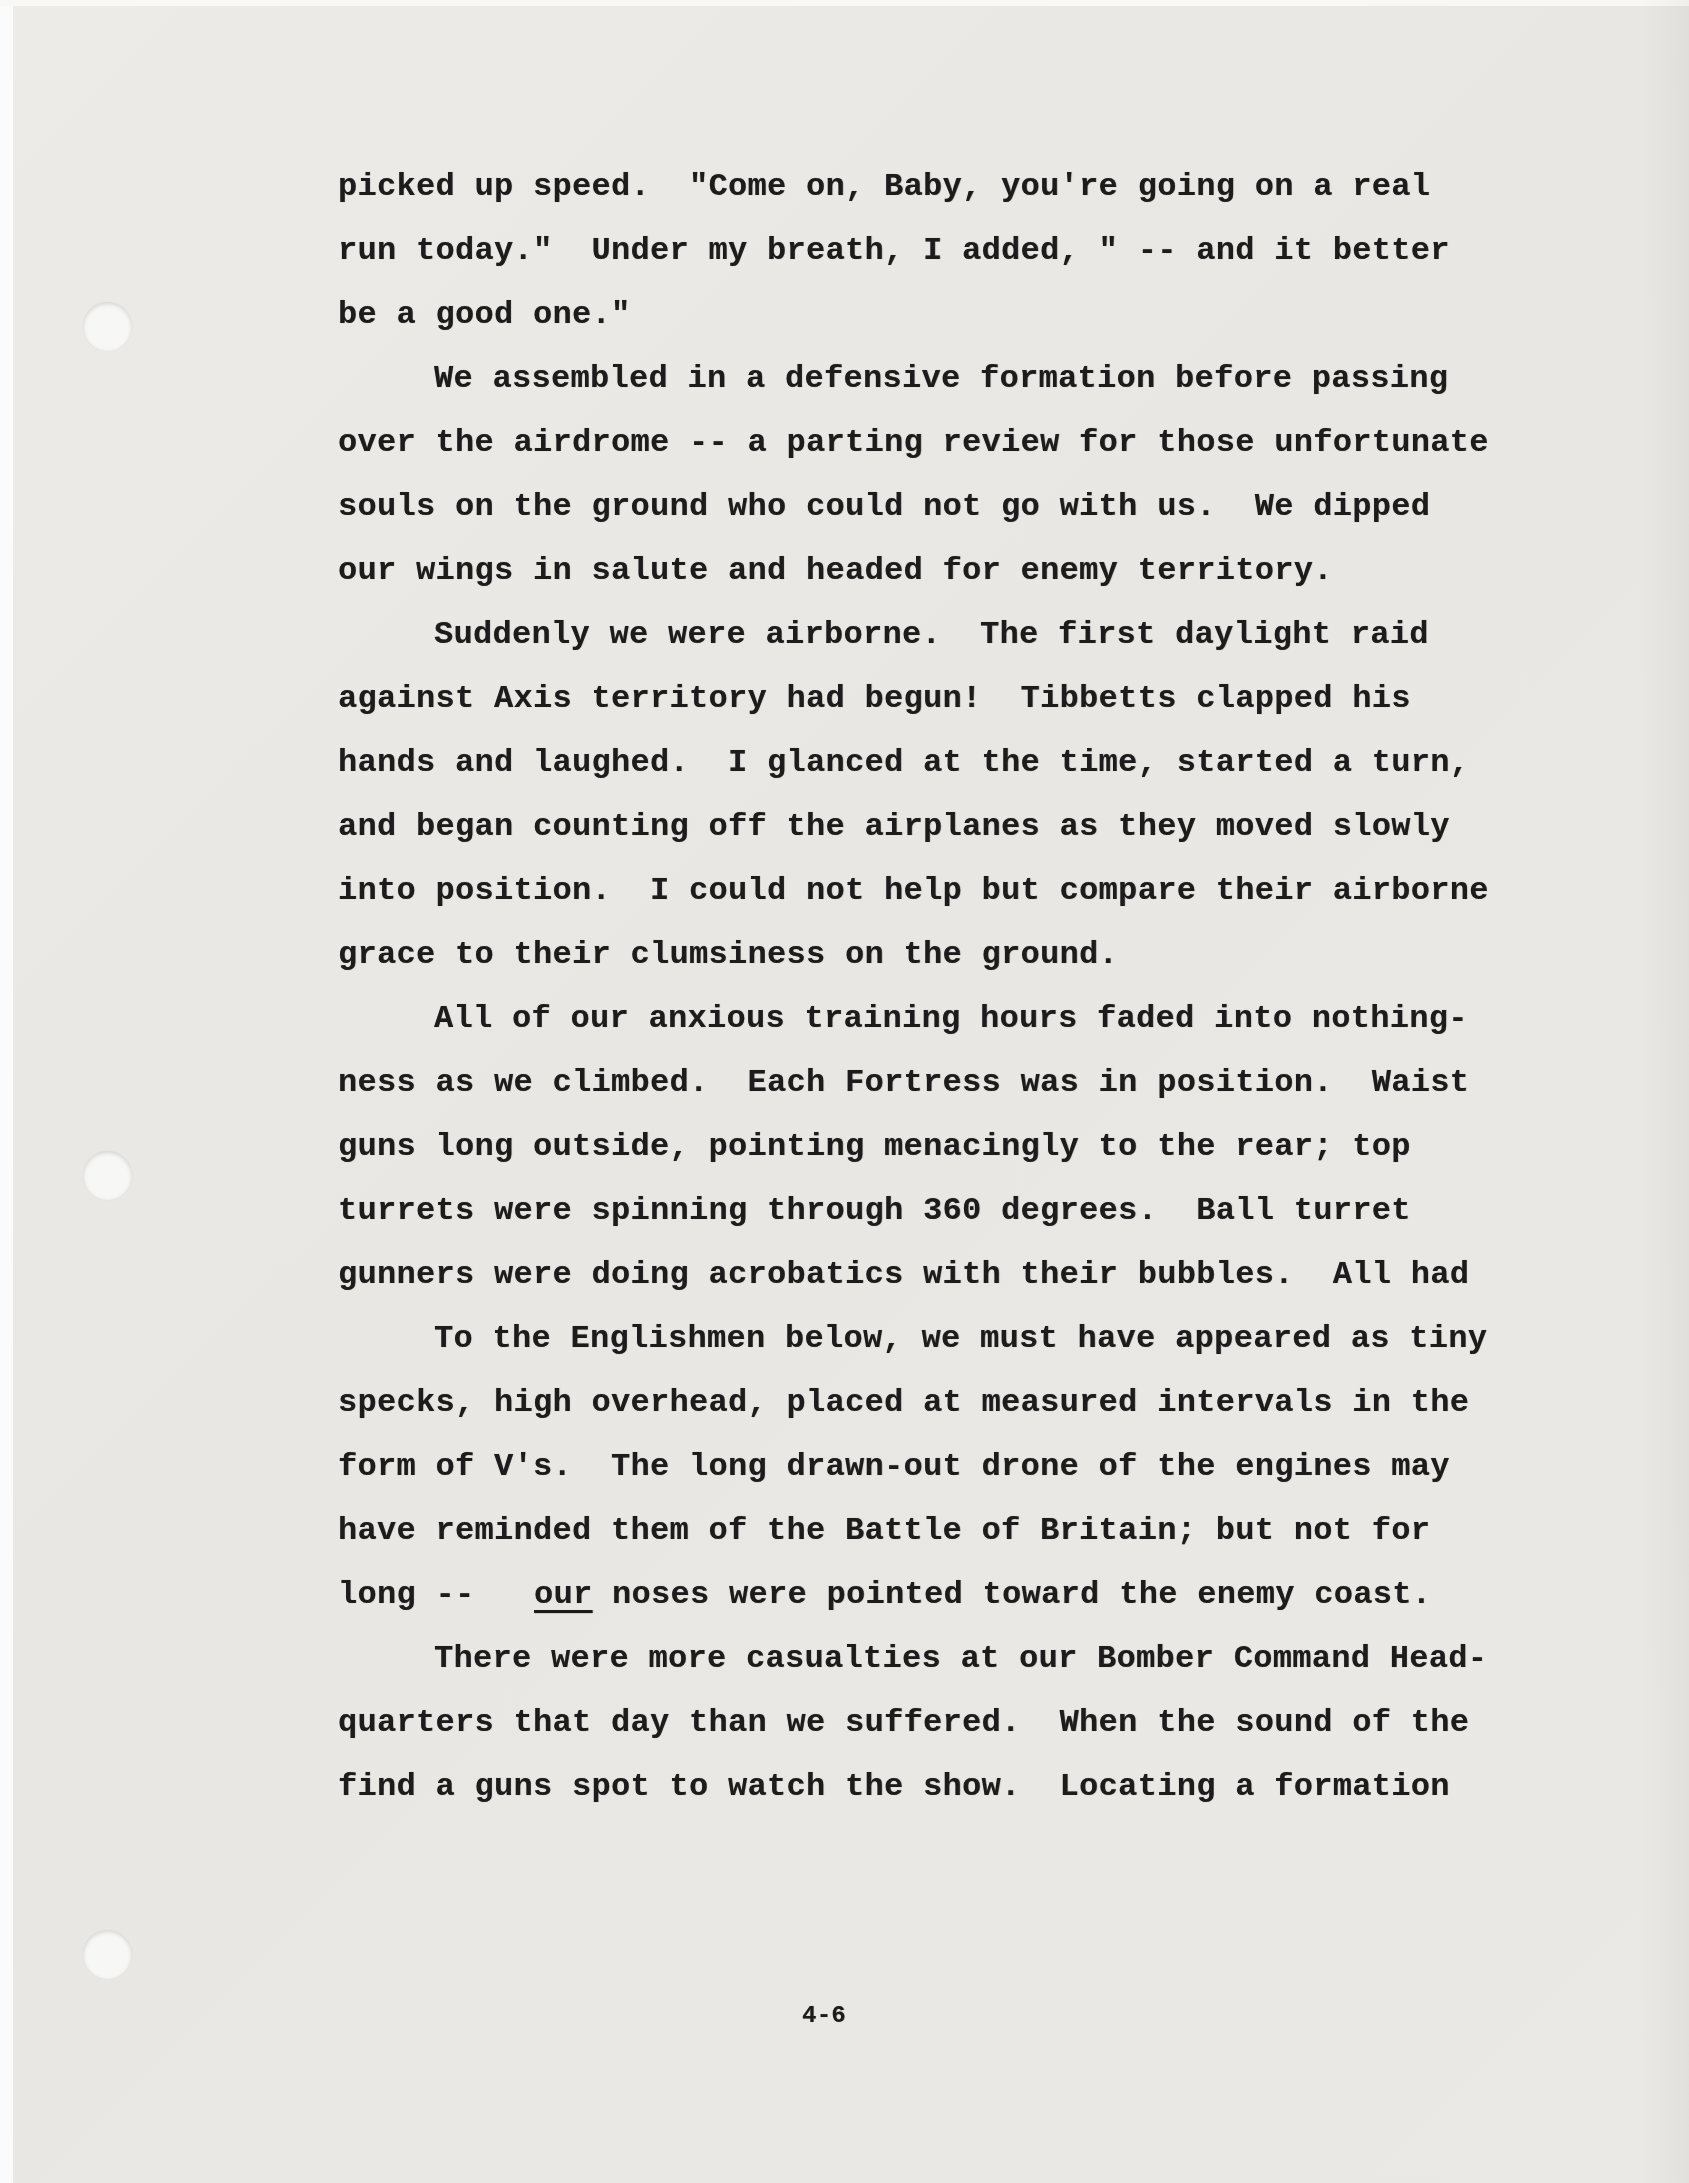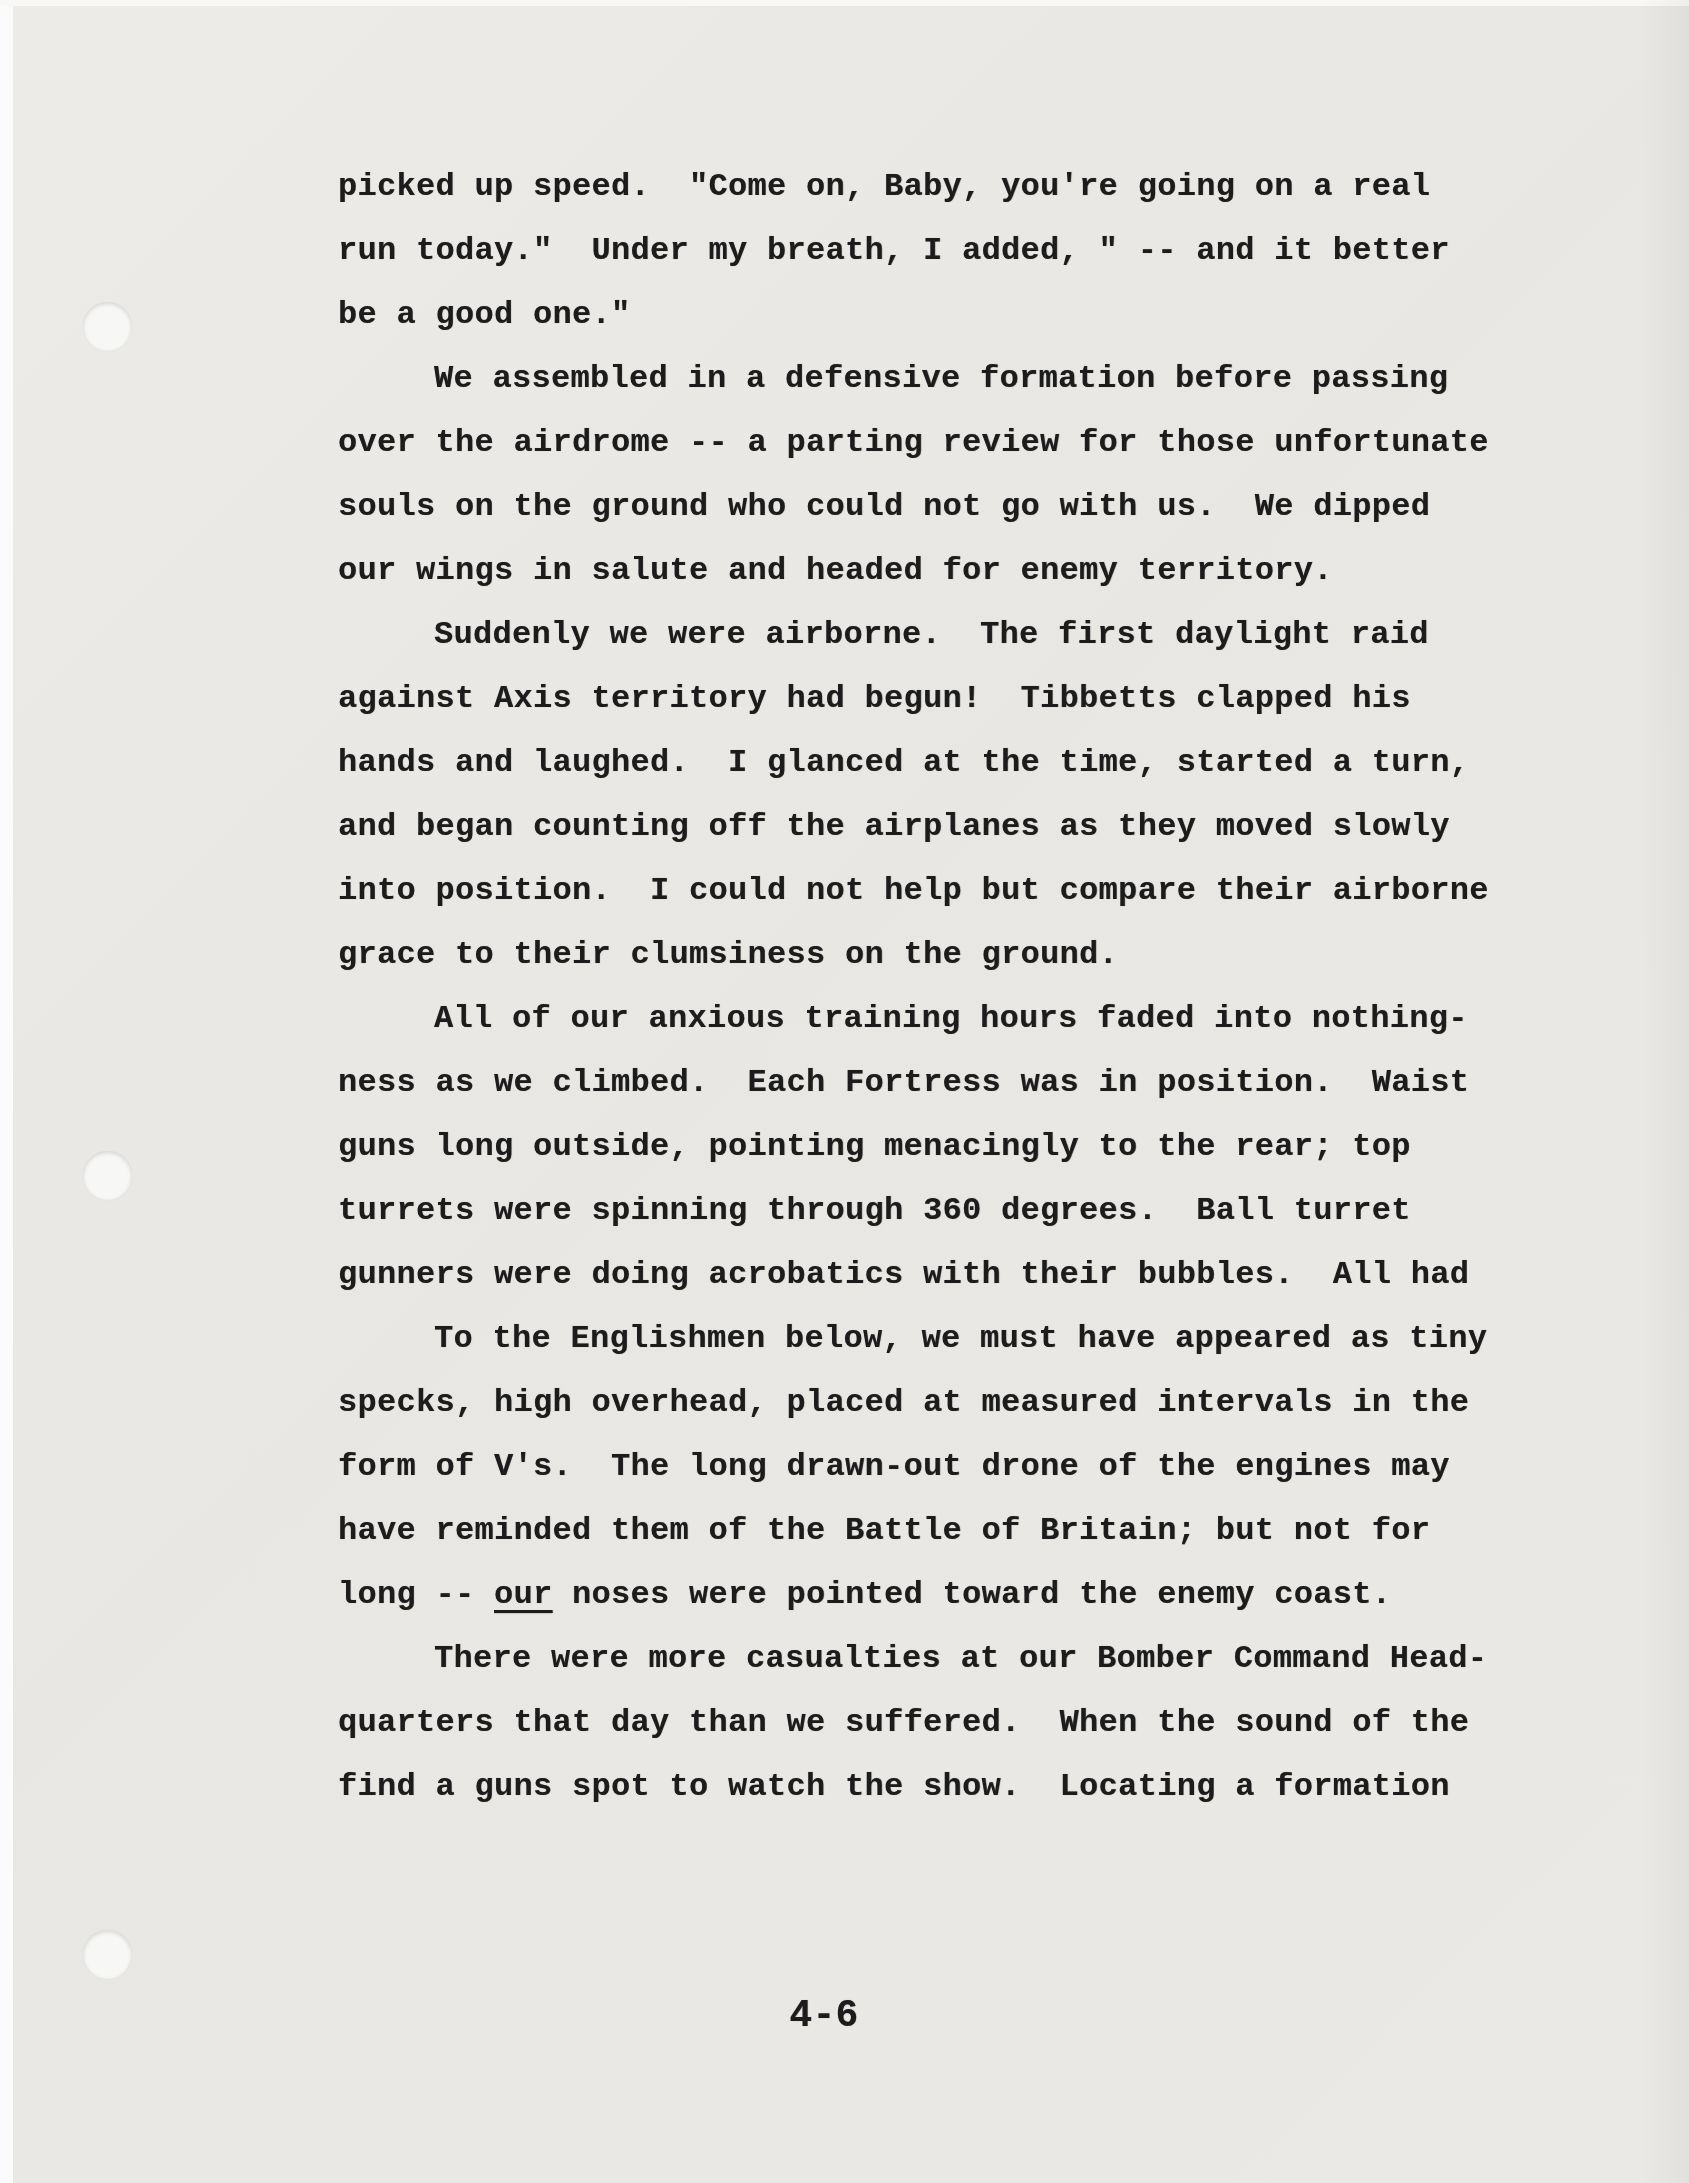--- a/index.html
+++ b/index.html
@@ -55,29 +55,30 @@
   }
 
   .para { margin: 0; }
   .line { white-space: pre; }
   .line.indent { padding-left: 96px; }
 
   .u {
     text-decoration: underline;
     text-decoration-thickness: 2.5px;
     text-underline-offset: 6.8px;
+    margin-left: 40px;
   }
 
   .page-number {
     position: absolute;
     top: 1984px;
     left: 338px;
     width: 972px;
     text-align: center;
-    font-size: 38px;
+    font-size: 24px;
     line-height: 64px;
     font-weight: 700;
     color: #1c1c1c;
     letter-spacing: 0.3px;
     text-shadow: 0.3px 0.3px 0.7px rgba(25,25,25,0.5);
     font-family: "Liberation Mono", "DejaVu Sans Mono", monospace;
   }
 </style>
 </head>
 <body>

